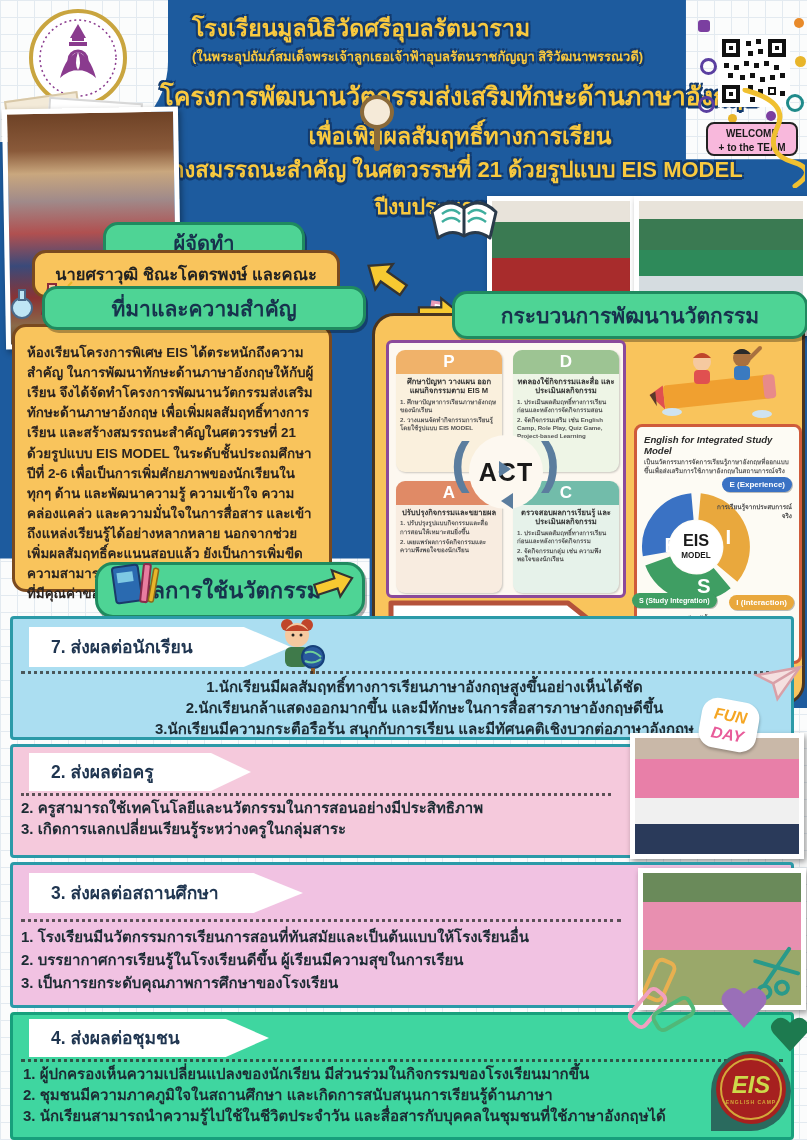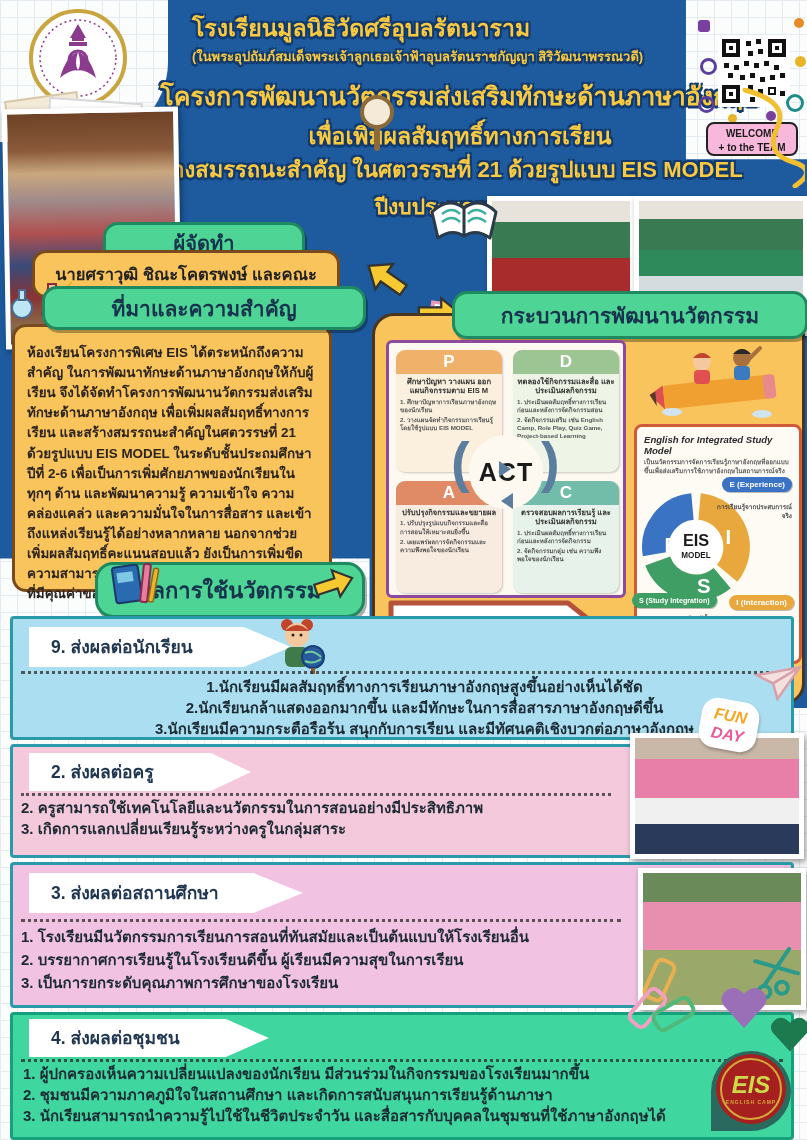--- a/index.html
+++ b/index.html
@@ -304,21 +304,21 @@
     <rect x="10" y="16" width="16" height="10" fill="#7ec8e3" transform="rotate(-8 19 28)"></rect>
     <rect x="34" y="8" width="7" height="38" rx="2" fill="#e87da0" stroke="#8a2a4a" stroke-width="2" transform="rotate(6 37 27)"></rect>
     <rect x="43" y="12" width="5" height="34" rx="2" fill="#e8b52a" stroke="#8a6a1a" stroke-width="1.5" transform="rotate(10 45 29)"></rect>
   </svg>
   <svg class="abs" style="left:312px;top:566px;transform:rotate(-18deg);" width="44" height="36" viewBox="0 0 40 34">
     <polygon points="2,12 22,12 22,4 38,17 22,30 22,22 2,22" fill="#f7c931" stroke="#333" stroke-width="2"></polygon>
   </svg>
 
   <div class="abs result-box" style="top:616px;height:124px;background:#abdef1;">
     <div class="label-arrow" style="left:16px;top:8px;width:240px;height:40px;font-size:17.5px;">
-      <span>9. ส่งผลต่อนักเรียน</span>
+      <span>7. ส่งผลต่อนักเรียน</span>
     </div>
     <svg style="position:absolute;left:252px;top:0px;" width="64" height="58" viewBox="0 0 64 58">
       <circle cx="22" cy="6" r="6" fill="#c0452a"></circle>
         <circle cx="42" cy="6" r="6" fill="#c0452a"></circle>
       <circle cx="32" cy="16" r="12" fill="#f5c9a0"></circle>
         <path d="M20,12 Q32,0 44,12 Z" fill="#c0452a"></path>
       <circle cx="28" cy="16" r="1.5" fill="#222"></circle>
         <circle cx="36" cy="16" r="1.5" fill="#222"></circle>
       <rect x="20" y="28" width="24" height="20" rx="6" fill="#3f7a4a"></rect>
       <circle cx="48" cy="38" r="11" fill="#2a5a9e" stroke="#16407a" stroke-width="2"></circle>

